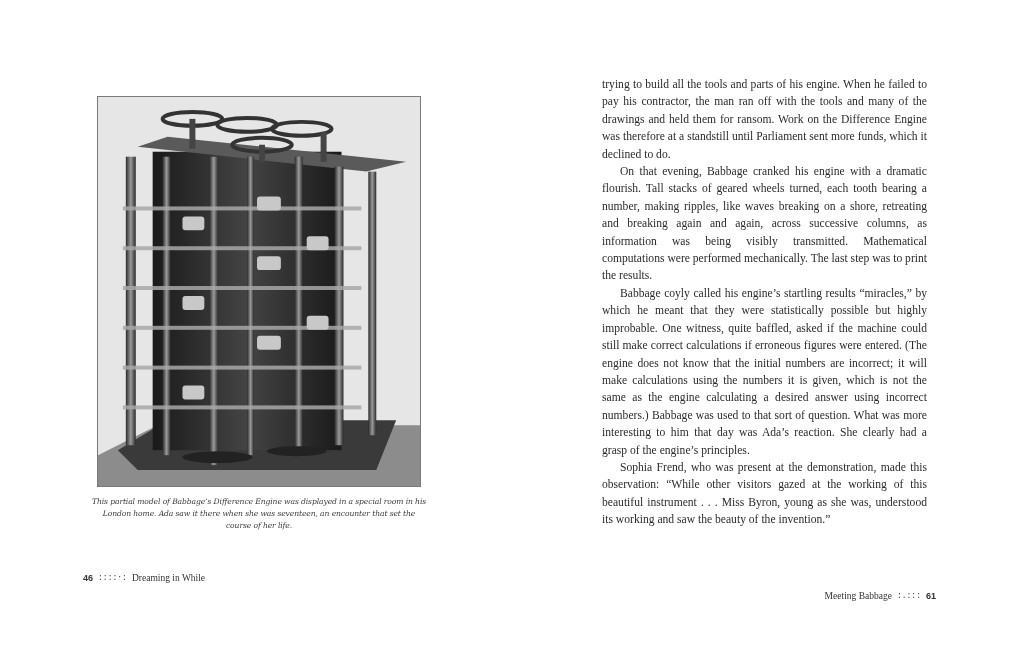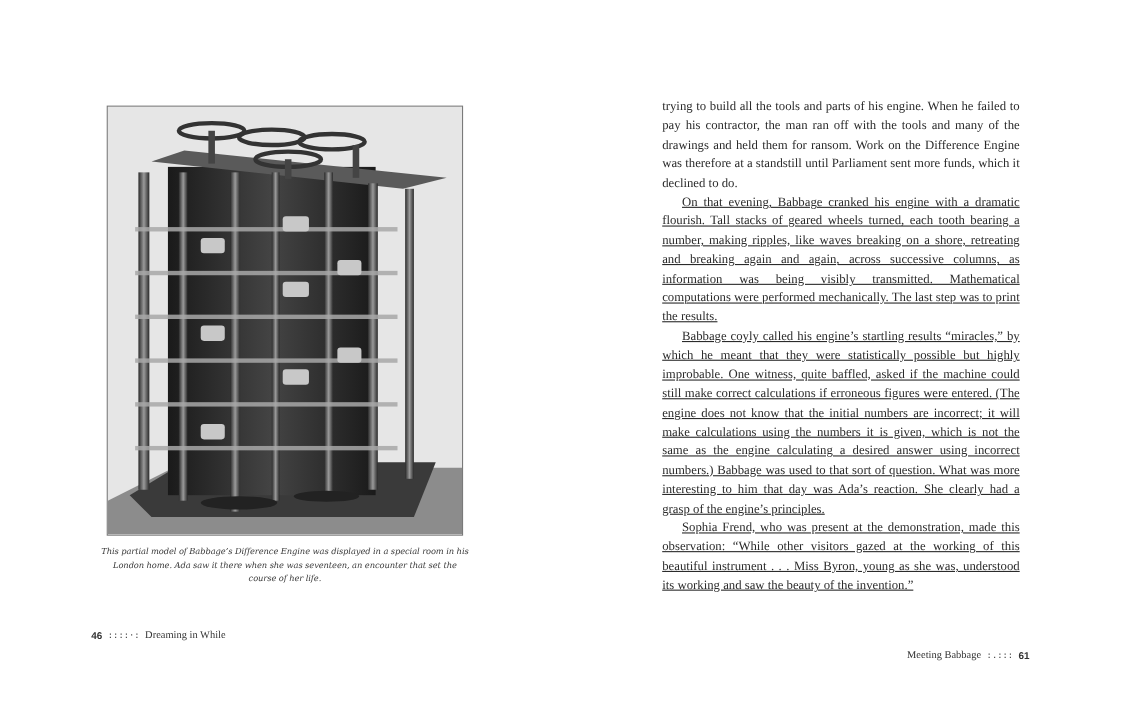--- a/index.html
+++ b/index.html
@@ -20,25 +20,25 @@
 
   .caption {
     position: absolute; left: 92px; top: 496px; width: 334px;
     font-family: "DejaVu Serif", serif; font-style: italic;
     font-size: 7.6px; line-height: 12px; text-align: center; color: #3a3a3a;
     letter-spacing: -0.1px;
   }
 
   
   .body-text {
-    position: absolute; left: 602px; top: 88px; width: 325px;
+    position: absolute; left: 602px; top: 76px; width: 325px;
     font-size: 11.6px; line-height: 17.4px; text-align: justify; color: #2b2b2b;
   }
   .body-text p { margin: 0; text-indent: 0; }
-  .body-text p.indent { text-indent: 18px; text-decoration: underline; }
+  .body-text p.indent { text-indent: 18px; }
 
   
   .footer {
     position: absolute; top: 573px; font-size: 9.5px; color: #333; white-space: nowrap;
     display: flex; gap: 5px;
   }
   .footer-left { left: 83px; }
   .footer-right { right: 88px; margin-top: 18px; }
   .folio { font-family: "Liberation Sans", sans-serif; font-weight: bold; font-size: 9px; }
   .ornament { font-family: "DejaVu Sans Mono", monospace; font-size: 8px; letter-spacing: 0px; color: #444; }

